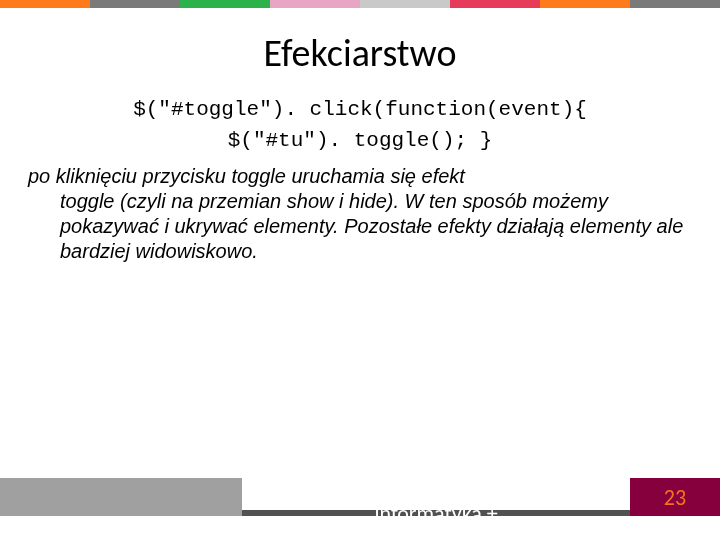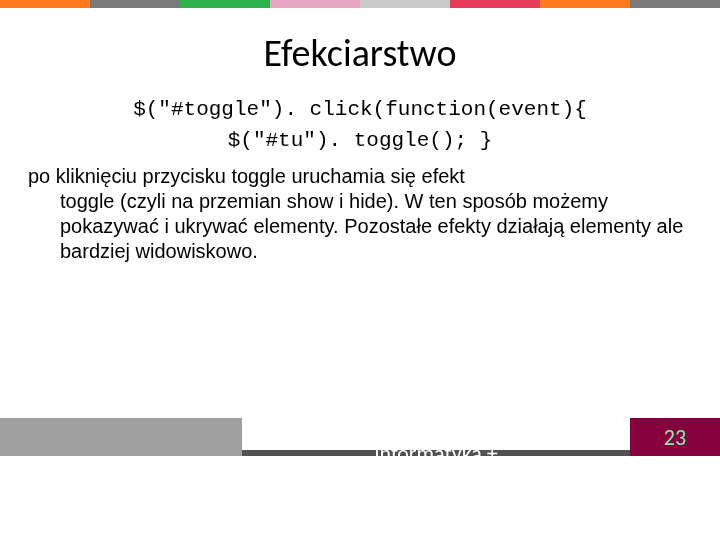--- a/index.html
+++ b/index.html
@@ -1,27 +1,27 @@
 <!DOCTYPE html>
 <html><head>
 <meta charset="utf-8">
 <style>
   * { margin: 0; padding: 0; box-sizing: border-box; }
   html, body { width: 720px; height: 540px; font-family: Calibri, Arial, sans-serif; background: #fff; overflow: hidden; }
-  .slide { width: 720px; height: 456px; position: relative; display: flex; flex-direction: column; }
+  .slide { width: 720px; height: 516px; position: relative; display: flex; flex-direction: column; }
   .top-stripe { display: flex; height: 8px; width: 100%; }
   .top-stripe div { flex: 1; }
   .title { font-size: 38px; text-align: center; margin-top: 22px; margin-bottom: 18px; font-weight: 400; }
   .code-line { font-family: "Courier New", monospace; font-size: 21px; text-align: center; margin: 4px 0; }
-  .body-text { font-family: Arial, sans-serif; font-size: 20px; line-height: 1.25; padding: 8px 28px 0 28px; text-align: left; }
+  .body-text { font-family: Arial, sans-serif; font-size: 20px; line-height: 1.25; padding: 8px 28px 0 28px; text-align: left; font-style: italic; }
   .body-text .indent { display: block; padding-left: 32px; }
   .footer { position: absolute; bottom: 0; left: 0; right: 0; height: 38px; display: flex; }
   .footer-left { background: #a0a0a0; flex: 1; }
   .footer-mid { background: #515151; flex: 1.6; display: flex; align-items: center; justify-content: center; color: #fff; font-size: 22px; font-weight: 400; margin-top: 32px; }
-  .footer-right { background: #85003c; width: 90px; display: flex; align-items: center; justify-content: center; color: #86efac; font-size: 22px; }
+  .footer-right { background: #85003c; width: 90px; display: flex; align-items: center; justify-content: center; color: #f97316; font-size: 22px; }
 </style>
 </head>
 <body>
 
 <div class="slide">
   <div class="top-stripe">
     <div style="background:#ff7a1a"></div>
     <div style="background:#7a7a7a"></div>
     <div style="background:#2bb24a"></div>
     <div style="background:#e6a6c4"></div>

